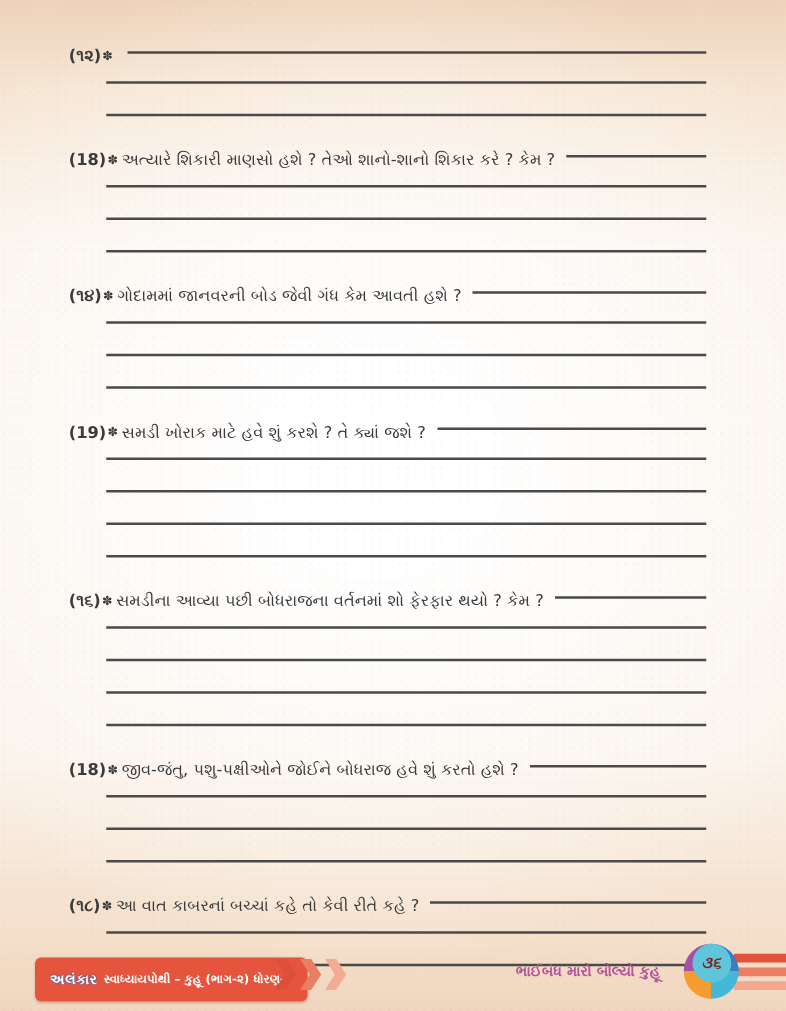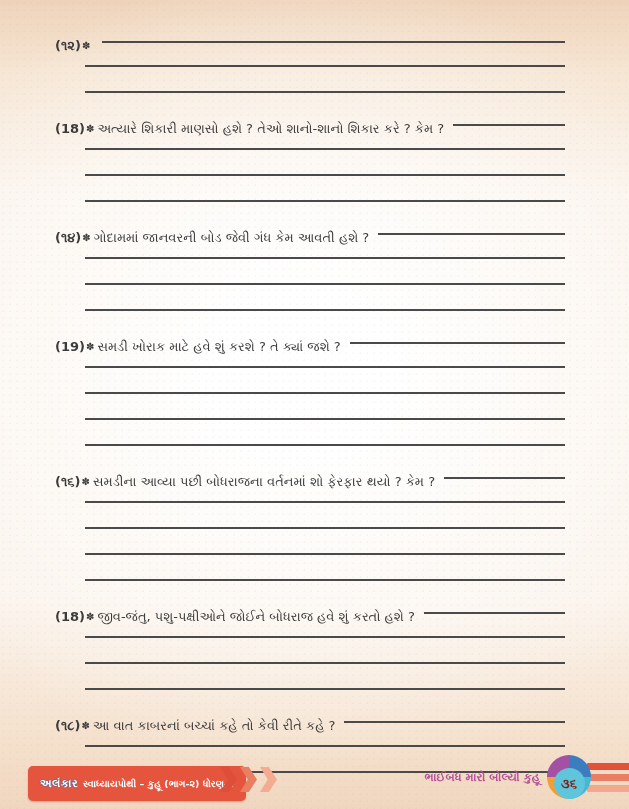--- a/index.html
+++ b/index.html
@@ -36,25 +36,25 @@
   .series-logo{font-size:11px;font-weight:bold;letter-spacing:.5px;
     text-shadow:0 0 2px #3a6fb0, 0 0 1px #3a6fb0;}
   .series-title{font-size:9.5px;font-weight:bold;}
   .chevrons{position:absolute;left:220px;top:766px;display:flex;gap:3px;align-items:center;height:27px;}
   .chev{width:17px;height:25px;
     clip-path:polygon(0 0,52% 0,100% 50%,52% 100%,0 100%,46% 50%);}
   .chev:nth-child(1){background:var(--chev-1,#dd4f38);}
   .chev:nth-child(2){background:var(--chev-2,#e87f63);}
   .chev:nth-child(3){background:var(--chev-3,#f3ab92);}
   .footer-right{position:absolute;right:0;top:755px;display:flex;align-items:center;}
-  .chapter-title{color:var(--chapter-color,#b5529a);font-size:11.5px;font-weight:bold;margin-right:7px;white-space:nowrap;}
+  .chapter-title{color:var(--chapter-color,#b5529a);font-size:11.5px;font-weight:bold;margin-right:19px;white-space:nowrap;}
   .badge{width:44px;height:44px;border-radius:50%;flex:0 0 auto;
     background:conic-gradient(var(--ring-blue,#3c7dc0) 0 25%,var(--ring-cyan,#45b8d8) 0 50%,
                var(--ring-orange,#f59d31) 0 75%,var(--ring-purple,#a351a3) 0 100%);
-    display:flex;align-items:flex-end;justify-content:center;z-index:2;}
+    display:flex;align-items:flex-start;justify-content:center;z-index:2;font-style:italic;}
   .badge-inner{width:31px;height:31px;border-radius:50%;background:var(--badge-inner,#5ec5db);
     display:flex;align-items:center;justify-content:center;
     font-size:13px;font-weight:bold;color:#7b241c;}
   .stripes{width:42px;height:44px;display:flex;flex-direction:column;justify-content:center;gap:4px;margin-left:-4px;}
   .stripe{height:7px;border-radius:1px 0 0 1px;}
   .stripe:nth-child(1){background:var(--stripe-1,#e0523a);}
   .stripe:nth-child(2){background:var(--stripe-2,#ea7e62);}
   .stripe:nth-child(3){background:var(--stripe-3,#f3a78c);}
 </style>
 </head>

